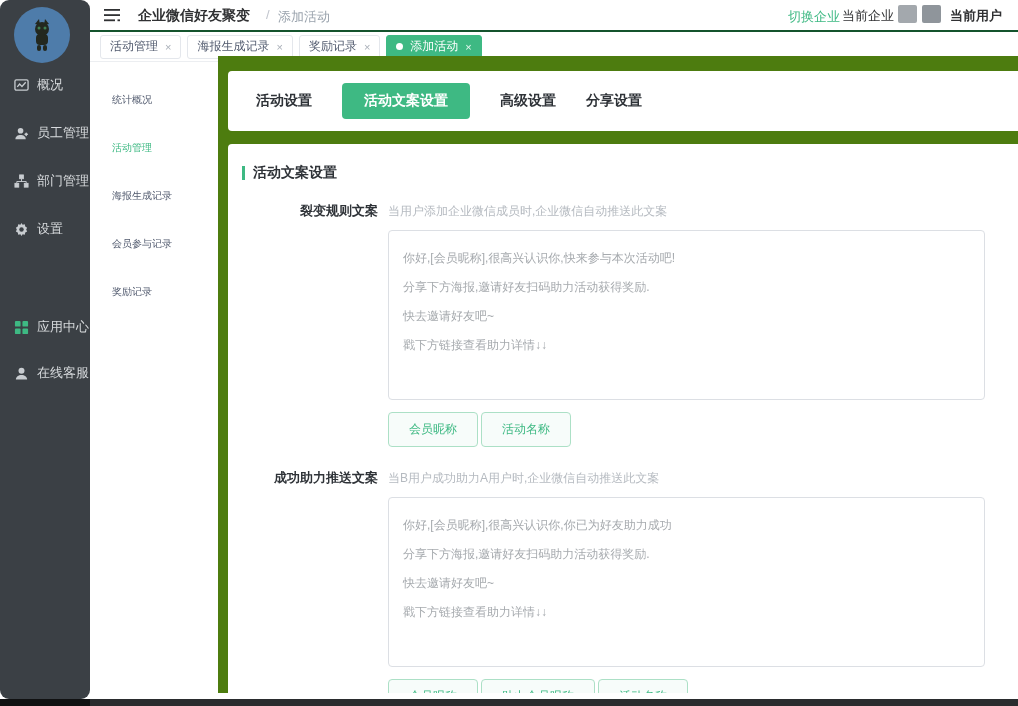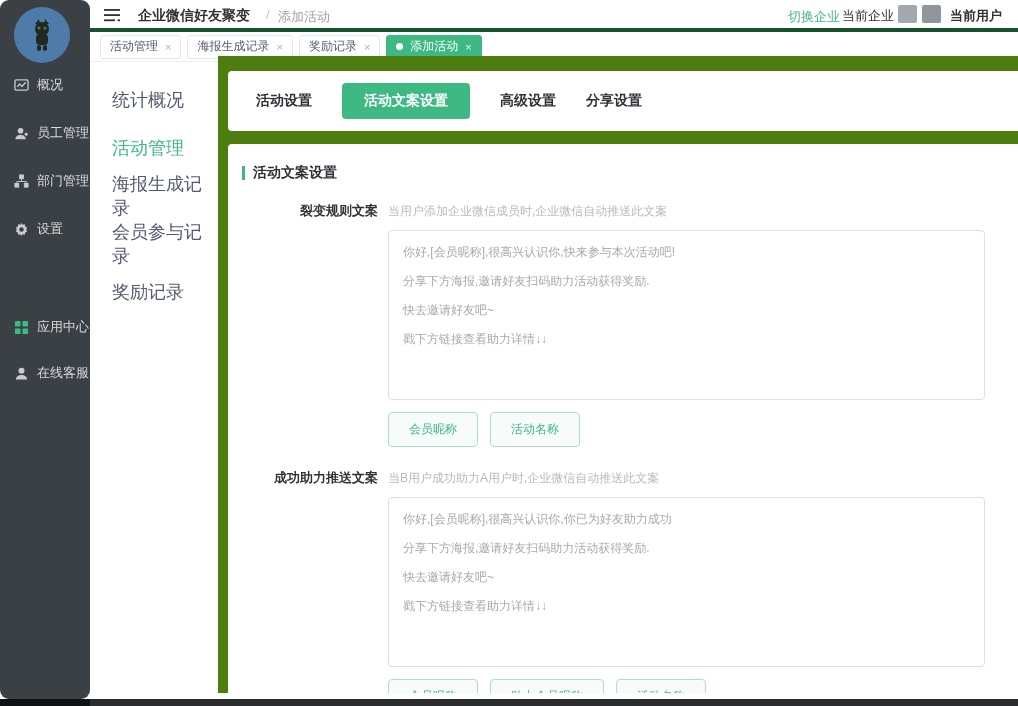--- a/index.html
+++ b/index.html
@@ -20,21 +20,21 @@
     display:flex; align-items:center; justify-content:center;
   }
   .nav-item {
     position:absolute; left:14px; display:flex; align-items:center; gap:8px;
     color:#d7dadd; font-size:13px; cursor:pointer; white-space:nowrap;
   }
   .nav-item svg { width:15px; height:15px; flex:0 0 auto; }
   
   .topbar {
     position:absolute; left:90px; top:0; width:928px; height:32px;
-    background:#fff; border-bottom:4px solid #14532d;
+    background:#fff; border-bottom:2px solid #14532d;
   }
   .burger { position:absolute; left:14px; top:8px; width:18px; height:15px; cursor:pointer; }
   .crumb-root { position:absolute; left:48px; top:7px; font-size:14px; font-weight:bold; color:#303133; }
   .crumb-sep  { position:absolute; left:176px; top:7px; font-size:13px; color:#c0c4cc; }
   .crumb-cur  { position:absolute; left:188px; top:8px; font-size:13px; color:#9aa3ad; }
   .tb-link { position:absolute; left:698px; top:8px; font-size:13px; color:#3eb983; cursor:pointer; }
   .tb-company { position:absolute; left:752px; top:7px; font-size:13px; font-weight:normal; color:#303133; }
   .tb-sq1 { position:absolute; left:808px; top:5px; width:19px; height:18px; background:#a3a8ad; border-radius:2px; }
   .tb-sq2 { position:absolute; left:832px; top:5px; width:19px; height:18px; background:#8f959b; border-radius:2px; }
   .tb-user { position:absolute; left:860px; top:7px; font-size:13px; font-weight:bold; color:#303133; white-space:nowrap; }
@@ -52,21 +52,21 @@
   .tag .x { color:#a9afb8; font-size:11px; cursor:pointer; }
   .tag.active { background:#3eb983; border-color:#3eb983; color:#fff; }
   .tag.active .dot { width:7px; height:7px; border-radius:50%; background:#fff; }
   .tag.active .x { color:#e9f8f1; }
   
   .submenu {
     position:absolute; left:90px; top:62px; width:128px; height:637px;
     background:#fff;
   }
   .submenu-item {
-    padding:15px 0 15px 22px; font-size:18px; color:#515a6e; cursor:pointer;
+    padding:15px 0 15px 22px; font-size:10px; color:#515a6e; cursor:pointer;
     height:48px; display:flex; align-items:center;
   }
   .submenu-item.active { color:#3eb983; }
   
   .main {
     position:absolute; left:218px; top:56px; width:800px; height:637px;
     background:#4d7c0f; padding:15px 0 0 10px; overflow:hidden;
   }
   .card { background:#fff; border-radius:4px; width:820px; }
   .card-tabs {
@@ -84,24 +84,24 @@
   .field-row { display:flex; margin-bottom:20px; }
   .field-label {
     width:150px; flex:0 0 150px; text-align:right; font-size:13px;
     font-weight:bold; color:#2f3338; padding-top:2px;
   }
   .field-body { margin-left:10px; }
   .field-hint { font-size:12px; color:#b5bac0; padding-top:3px; }
   .ta {
     display:block; width:597px; height:170px; margin-top:10px;
     border:1px solid #dcdfe4; border-radius:4px; resize:none;
-    padding:7px 14px; font-family:"Liberation Sans","DejaVu Sans",sans-serif;
+    padding:13px 14px; font-family:"Liberation Sans","DejaVu Sans",sans-serif;
     font-size:12px; line-height:29px; color:#a6aaae; outline:none; background:#fff;
   }
-  .btn-row { margin-top:12px; display:flex; gap:12px; }
+  .btn-row { margin-top:12px; display:flex; gap:3px; }
   .chip-btn {
     border:1px solid #ace0c6; background:#f7fcfa; color:#3eb983;
     font-size:12px; padding:8px 20px; border-radius:4px; cursor:pointer;
     font-family:inherit;
   }
   
   .bottom-strip { position:absolute; left:0; top:699px; width:1018px; height:7px; background:#2a2c2e; }
   .bottom-strip .seg { position:absolute; left:0; top:0; width:90px; height:7px; background:#101112; }
 </style>
 </head>

